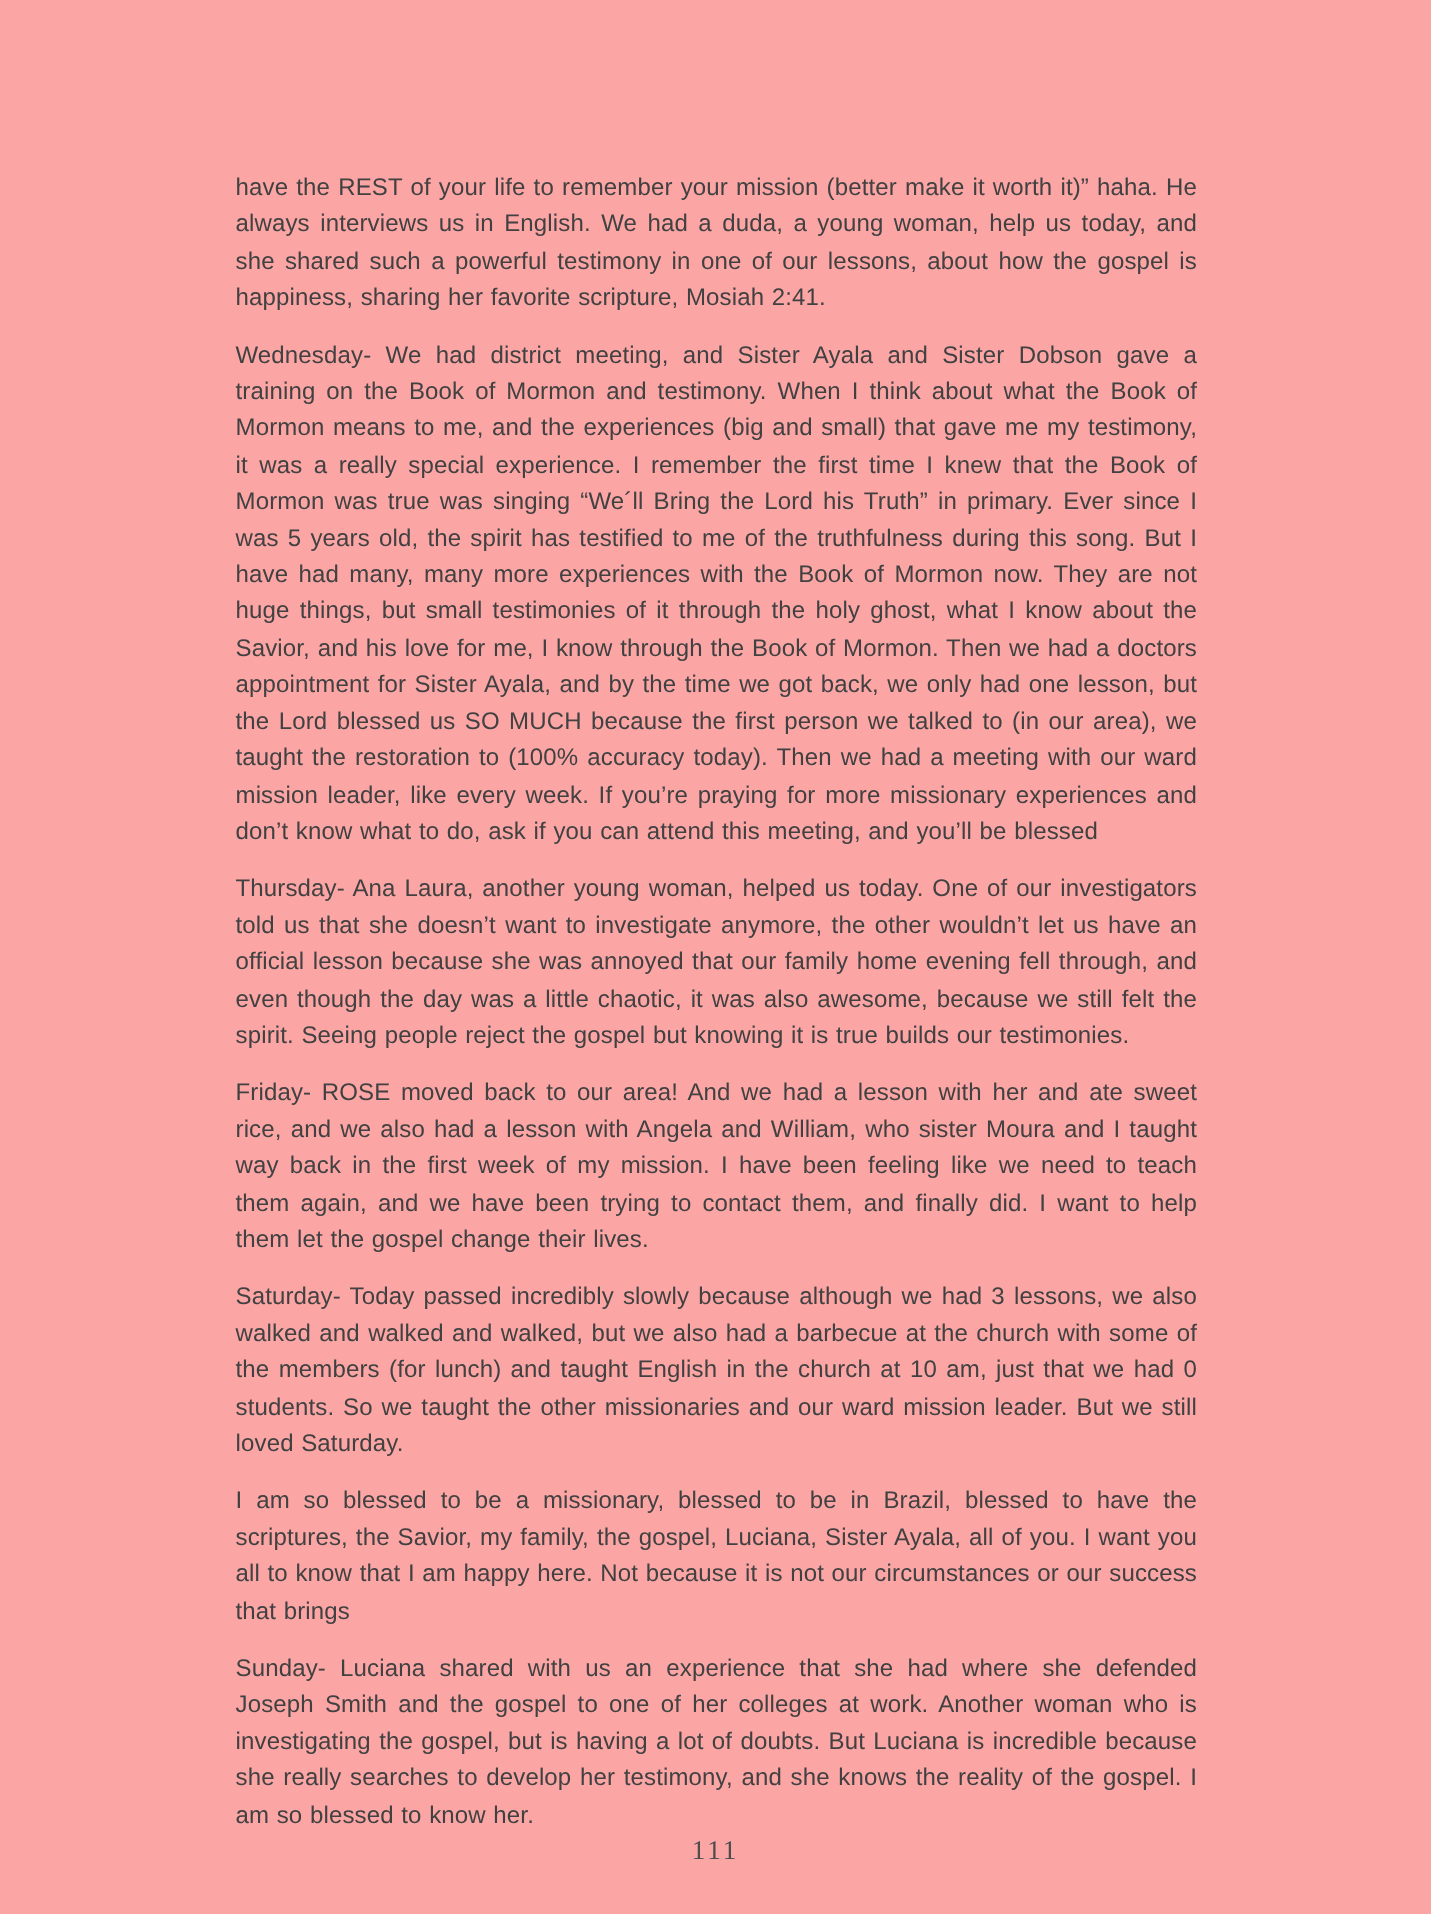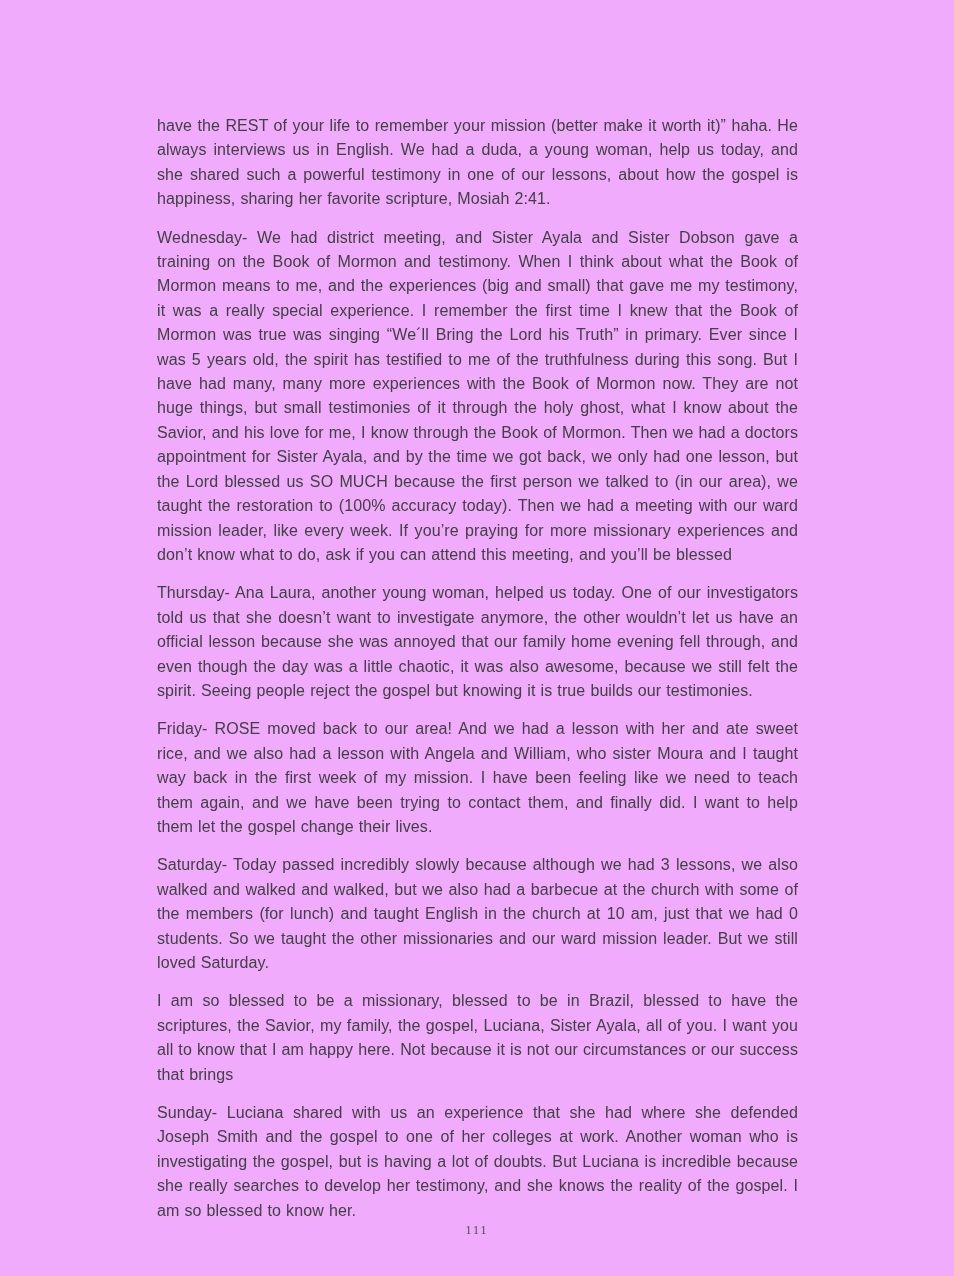--- a/index.html
+++ b/index.html
@@ -4,21 +4,21 @@
 <style>
   html, body {
     margin: 0;
     padding: 0;
     background: #ffffff;
   }
   .page {
     position: relative;
     width: 954px;
     height: 1276px;
-    background: #f0abfc;
+    background: #fca5a5;
     overflow: hidden;
     font-family: "Liberation Sans", sans-serif;
   }
   .content {
     position: absolute;
     left: 157px;
     top: 114px;
     width: 641px;
   }
   .content p {
@@ -31,21 +31,21 @@
     letter-spacing: 0.1px;
     word-spacing: 0.5px;
   }
   .page-number {
     position: absolute;
     left: 0;
     right: 0;
     top: 1223px;
     text-align: center;
     font-family: "Liberation Serif", serif;
-    font-size: 12px;
+    font-size: 18px;
     color: #4d4d4d;
     letter-spacing: 2px;
   }
 </style>
 </head>
 <body>
 
 <div class="page">
   <div class="content">
     <p>have the REST of your life to remember your mission (better make it worth it)” haha. He always interviews us in English. We had a duda, a young woman, help us today, and she shared such a powerful testimony in one of our lessons, about how the gospel is happiness, sharing her favorite scripture, Mosiah 2:41.</p>

